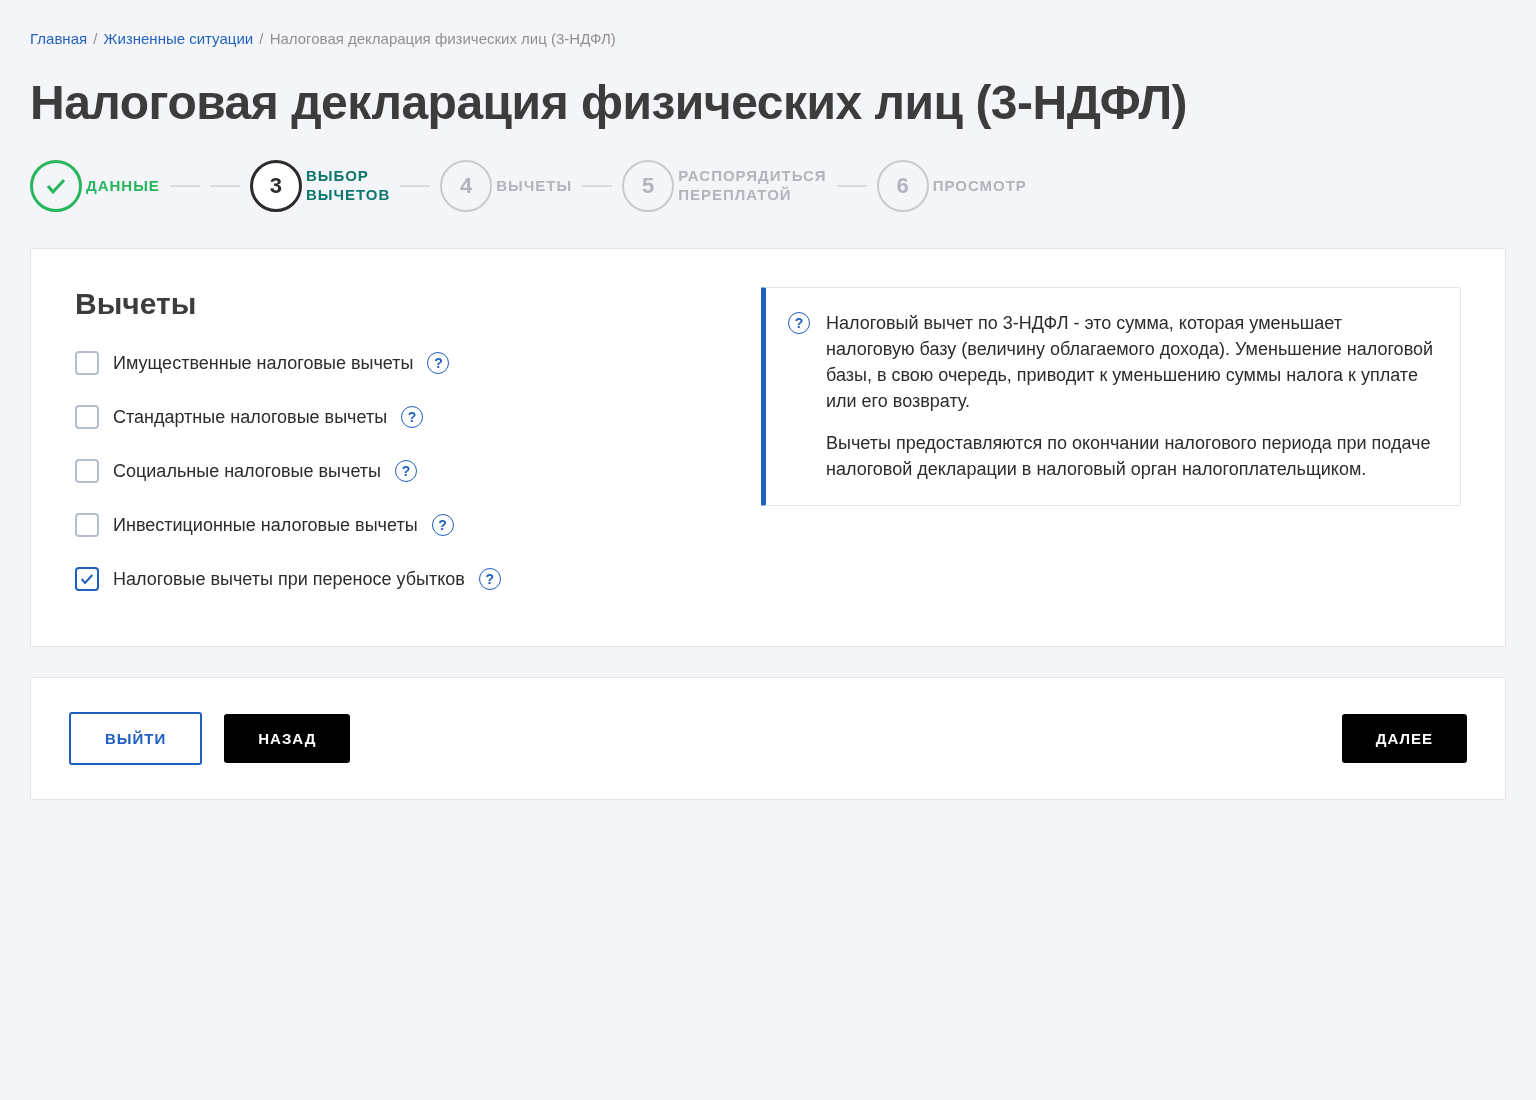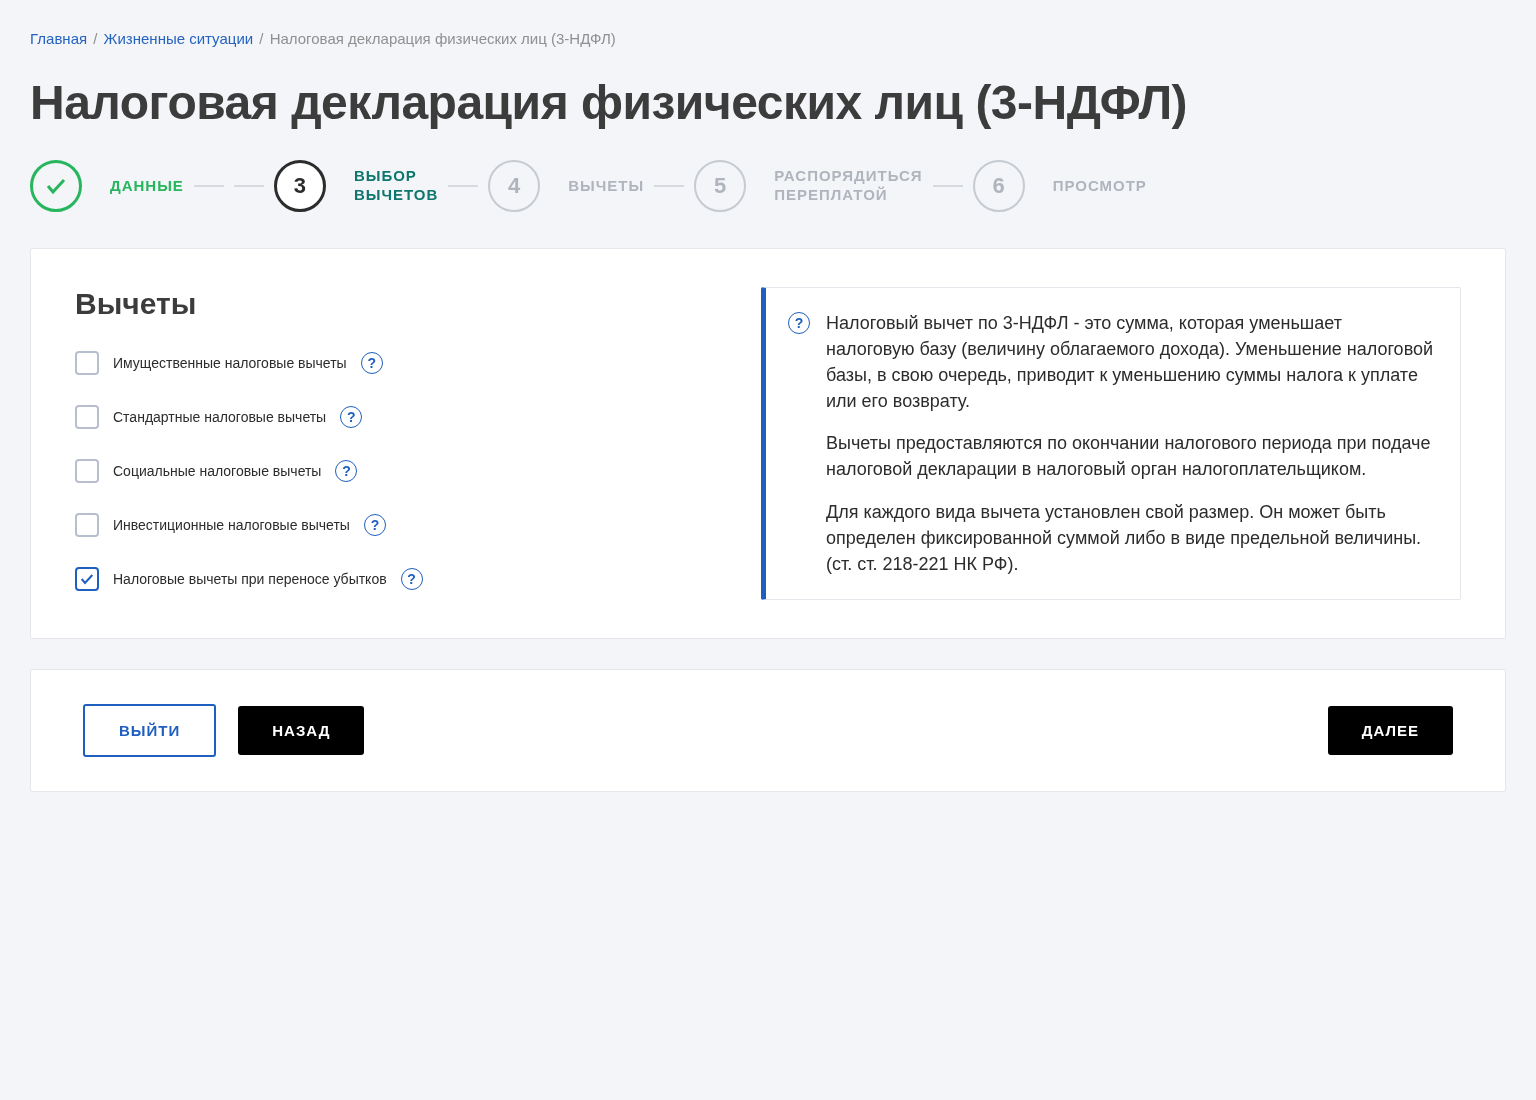--- a/index.html
+++ b/index.html
@@ -28,21 +28,21 @@
     
     .stepper {
       display: flex;
       align-items: center;
       gap: 10px;
       margin-bottom: 36px;
     }
     .step {
       display: flex;
       align-items: center;
-      gap: 28px;
+      gap: 4px;
     }
     .step-circle {
       width: 52px;
       height: 52px;
       border-radius: 50%;
       display: flex;
       align-items: center;
       justify-content: center;
       font-size: 22px;
       font-weight: 700;
@@ -97,37 +97,37 @@
       color: #3c3c3c;
       margin-bottom: 30px;
       font-family: "Arial Black", Arial, sans-serif;
     }
     .checkbox-row {
       display: flex;
       align-items: center;
       gap: 14px;
       margin-bottom: 30px;
     }
-    .checkbox-row:last-child { margin-bottom: 0; }
+    .checkbox-row:last-child { margin-bottom: 17px; }
     .chk {
       width: 24px;
       height: 24px;
       border: 2px solid #b7becd;
       border-radius: 4px;
       display: flex;
       align-items: center;
       justify-content: center;
       cursor: pointer;
       flex-shrink: 0;
       background: #fff;
     }
     .chk.checked { border-color: #1f5fbf; }
     .chk svg { display: none; }
     .chk.checked svg { display: block; width: 16px; height: 16px; stroke: #1f5fbf; stroke-width: 3; fill: none; }
-    .checkbox-row label { font-size: 14px; color: #2c2c2c; cursor: pointer; }
+    .checkbox-row label { font-size: 18px; color: #2c2c2c; cursor: pointer; }
     .help-icon {
       width: 22px;
       height: 22px;
       border: 1.5px solid #1f5fbf;
       border-radius: 50%;
       display: flex;
       align-items: center;
       justify-content: center;
       color: #1f5fbf;
       font-size: 14px;
@@ -154,21 +154,21 @@
       color: #2c2c2c;
       margin-bottom: 16px;
     }
     .info-content p:last-child { margin-bottom: 0; }
     
     .footer-panel {
       background: #fff;
       border: 1px solid #e3e6ea;
       border-radius: 2px;
       margin-top: 30px;
-      padding: 34px 52px;
+      padding: 34px 38px;
       display: flex;
       gap: 22px;
       align-items: center;
     }
     .btn {
       padding: 16px 34px;
       font-size: 15px;
       font-weight: 800;
       letter-spacing: 1px;
       border: none;
@@ -278,21 +278,20 @@
       <label>Налоговые вычеты при переносе убытков</label>
       <div class="help-icon">?</div>
     </div>
   </div>
 
   <div class="info-box">
     <div class="help-icon">?</div>
     <div class="info-content">
       <p>Налоговый вычет по 3-НДФЛ - это сумма, которая уменьшает налоговую базу (величину облагаемого дохода). Уменьшение налоговой базы, в свою очередь, приводит к уменьшению суммы налога к уплате или его возврату.</p>
       <p>Вычеты предоставляются по окончании налогового периода при подаче налоговой декларации в налоговый орган налогоплательщиком.</p>
-      <p>Для каждого вида вычета установлен свой размер. Он может быть определен фиксированной суммой либо в виде предельной величины. (ст. ст. 218-221 НК РФ).</p>
     </div>
   </div>
 </div>
 
 <div class="footer-panel">
   <button class="btn btn-outline">ВЫЙТИ</button>
   <button class="btn btn-primary">НАЗАД</button>
   <div class="spacer"></div>
   <button class="btn btn-primary">ДАЛЕЕ</button>
 </div>

